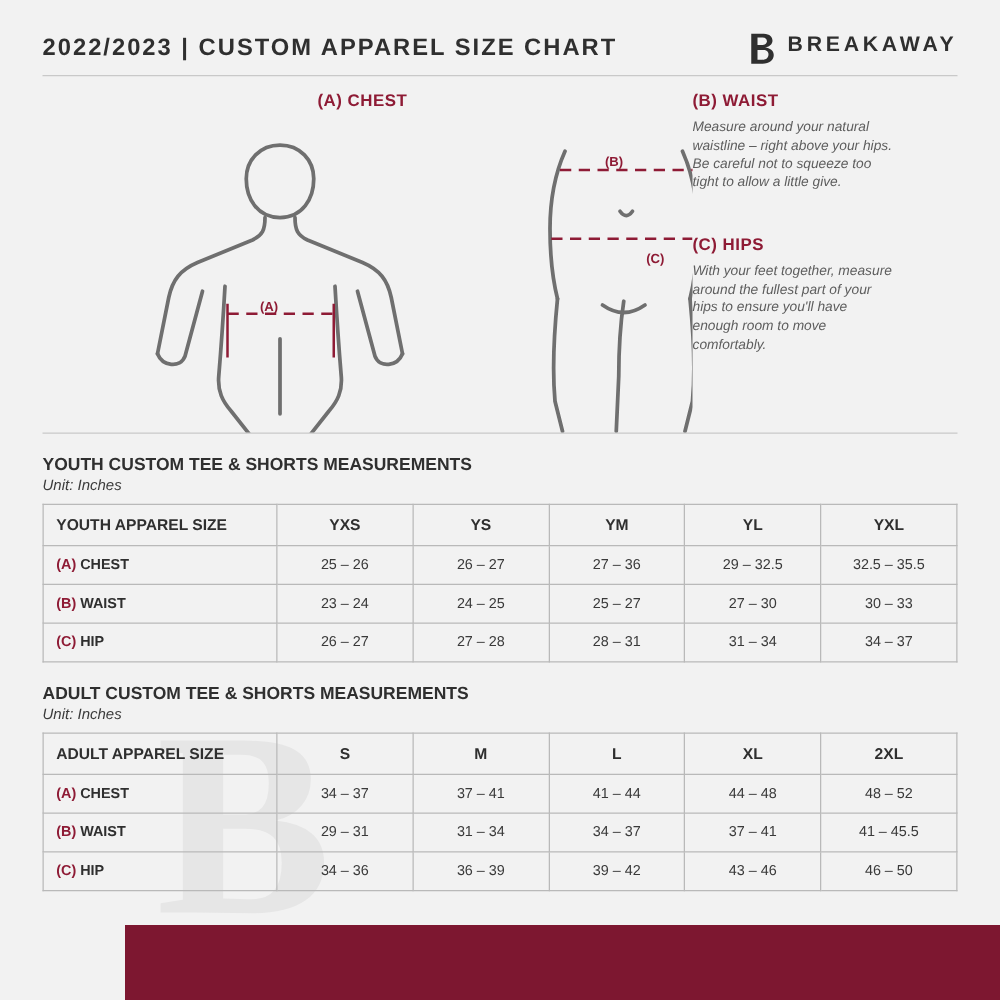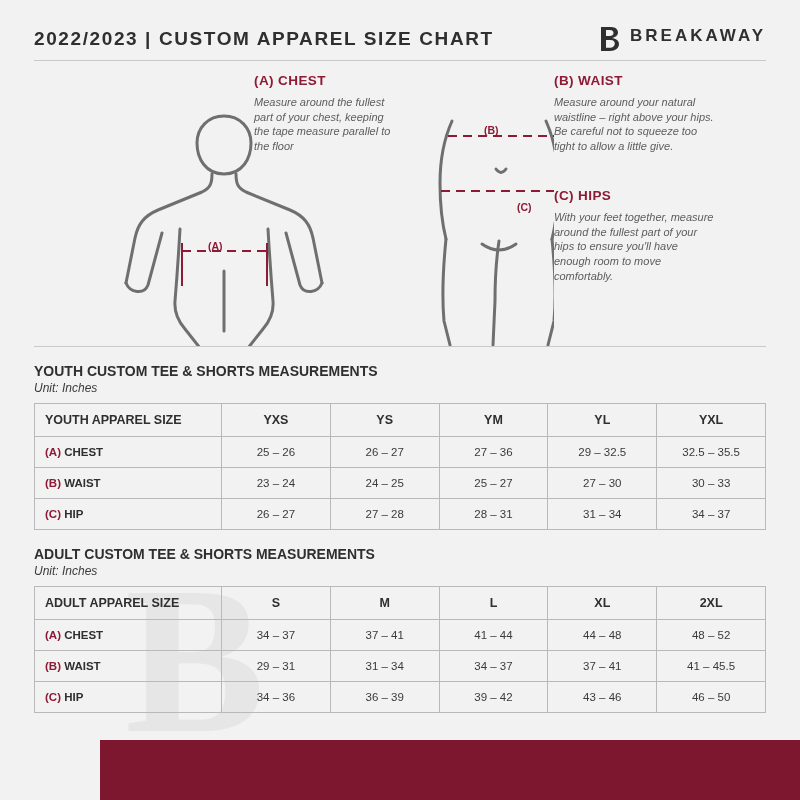--- a/index.html
+++ b/index.html
@@ -148,21 +148,20 @@
           <line x1="407" y1="130" x2="520" y2="130" stroke-dasharray="9 6"></line>
         </g>
       </svg>
 
       <div class="tag" style="left:174px;top:179px;">(A)</div>
       <div class="tag" style="left:450px;top:63px;">(B)</div>
       <div class="tag" style="left:483px;top:140px;">(C)</div>
 
       <div class="note note-chest">
         <div class="note-title">(A) CHEST</div>
-        <div class="note-body">Measure around the fullest part of your chest, keeping the tape measure parallel to the floor</div>
       </div>
 
       <div class="note note-waist">
         <div class="note-title">(B) WAIST</div>
         <div class="note-body">Measure around your natural waistline – right above your hips. Be careful not to squeeze too tight to allow a little give.</div>
       </div>
 
       <div class="note note-hips">
         <div class="note-title">(C) HIPS</div>
         <div class="note-body">With your feet together, measure around the fullest part of your hips to ensure you'll have enough room to move comfortably.</div>

